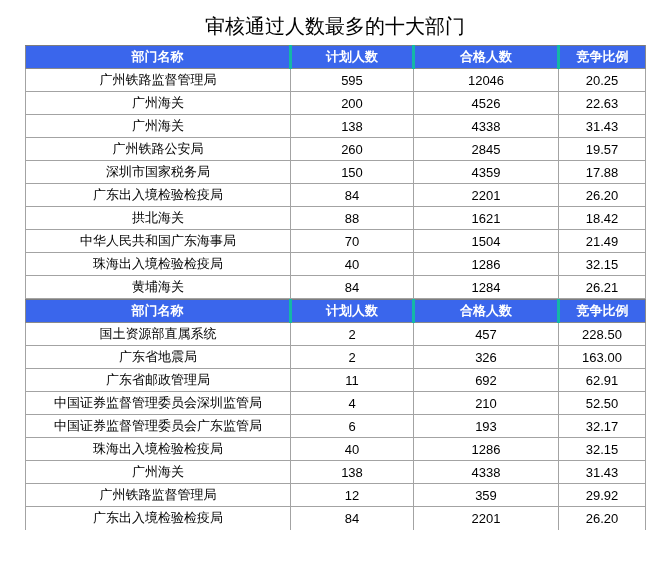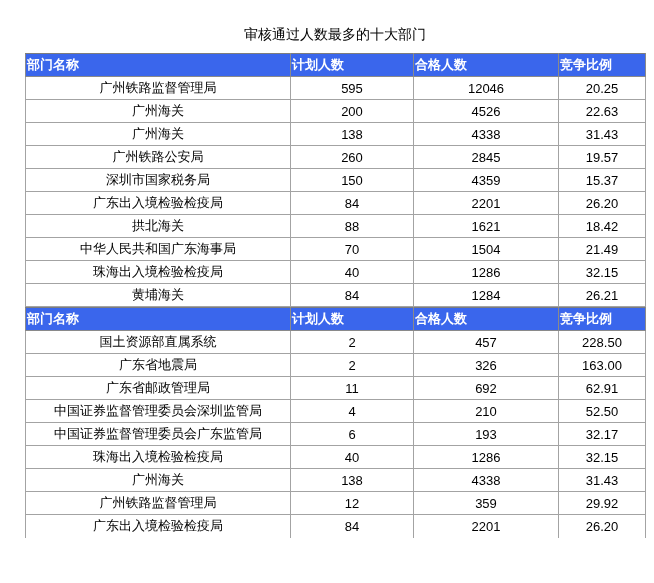--- a/index.html
+++ b/index.html
@@ -13,24 +13,24 @@
   html,body{margin:0;padding:0;}
   body{
     width:654px;height:583px;
     background:var(--page-bg);
     font-family:"Liberation Sans","DejaVu Sans",sans-serif;
     color:var(--text);
     overflow:hidden;
   }
   .page{padding:8px 0 0 25px;}
   .table-title{
-    margin:16px 0 9px 0;
+    margin:8px 0 9px 0;
     width:620px;
     text-align:center;
-    font-size:14px;
+    font-size:20px;
     font-weight:normal;
     line-height:20px;
     color:var(--text);
   }
   .section-2 .table-title{margin-top:13px;}
   table.data-table{
     border-collapse:collapse;
     table-layout:fixed;
     width:620px;
     font-size:13px;
@@ -38,25 +38,25 @@
   .data-table col.c-name{width:265px;}
   .data-table col.c-plan{width:123px;}
   .data-table col.c-pass{width:145px;}
   .data-table col.c-ratio{width:87px;}
   .data-table th{
     background:var(--header-bg);
     color:var(--header-text);
     font-weight:bold;
     font-size:13px;
     height:23px;
-    text-align:left;
+    text-align:center;
     border:1px solid #8a8a8a;
     border-top:1px solid #7d7d7d;
   }
-  .data-table th + th{border-left:1px solid #14b8a6;}
+  .data-table th + th{border-left:3px solid #14b8a6;}
   .data-table td{
     height:23px;
     text-align:center;
     border:1px solid var(--border);
     border-top-color:#9a9a9a;
     background:#ffffff;
     overflow:hidden;
     white-space:nowrap;
   }
   .table-cut tbody tr:last-child td{border-bottom:none;}
@@ -105,21 +105,21 @@
           <tr>
             <td>广州铁路公安局</td>
             <td>260</td>
             <td>2845</td>
             <td>19.57</td>
           </tr>
           <tr>
             <td>深圳市国家税务局</td>
             <td>150</td>
             <td>4359</td>
-            <td>15.37</td>
+            <td>17.88</td>
           </tr>
           <tr>
             <td>广东出入境检验检疫局</td>
             <td>84</td>
             <td>2201</td>
             <td>26.20</td>
           </tr>
           <tr>
             <td>拱北海关</td>
             <td>88</td>

